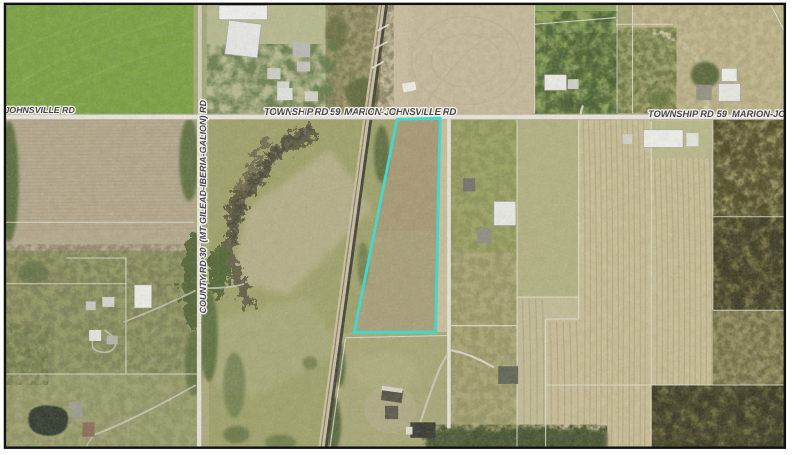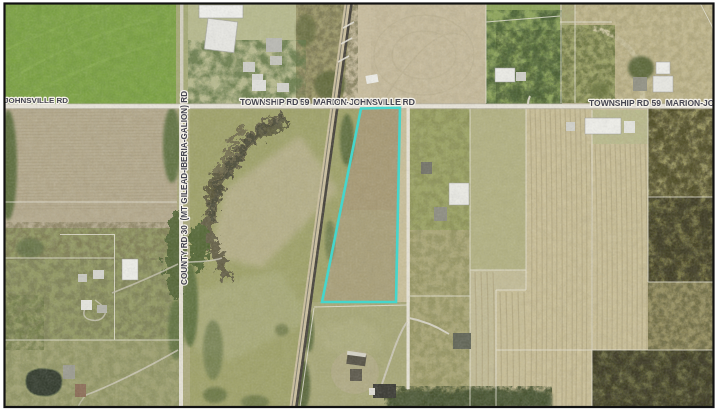--- a/index.html
+++ b/index.html
@@ -1,16 +1,16 @@
 <!DOCTYPE html>
 <html><head>
 <meta charset="utf-8">
 <style>
   html,body{margin:0;padding:0;background:#ffffff;}
-  #wrap{width:720px;height:414px;position:relative;font-family:"Liberation Sans",sans-serif;}
+  #wrap{width:720px;height:414px;position:relative;font-family:"Liberation Sans",sans-serif;font-style:italic;}
   svg{display:block;}
 </style>
 </head>
 <body>
 <div id="wrap">
 <svg width="720" height="414" viewBox="0 0 720 414">
 <defs>
   <clipPath id="photoclip">
           <rect x="4" y="3" width="710" height="404"></rect>
         </clipPath>

